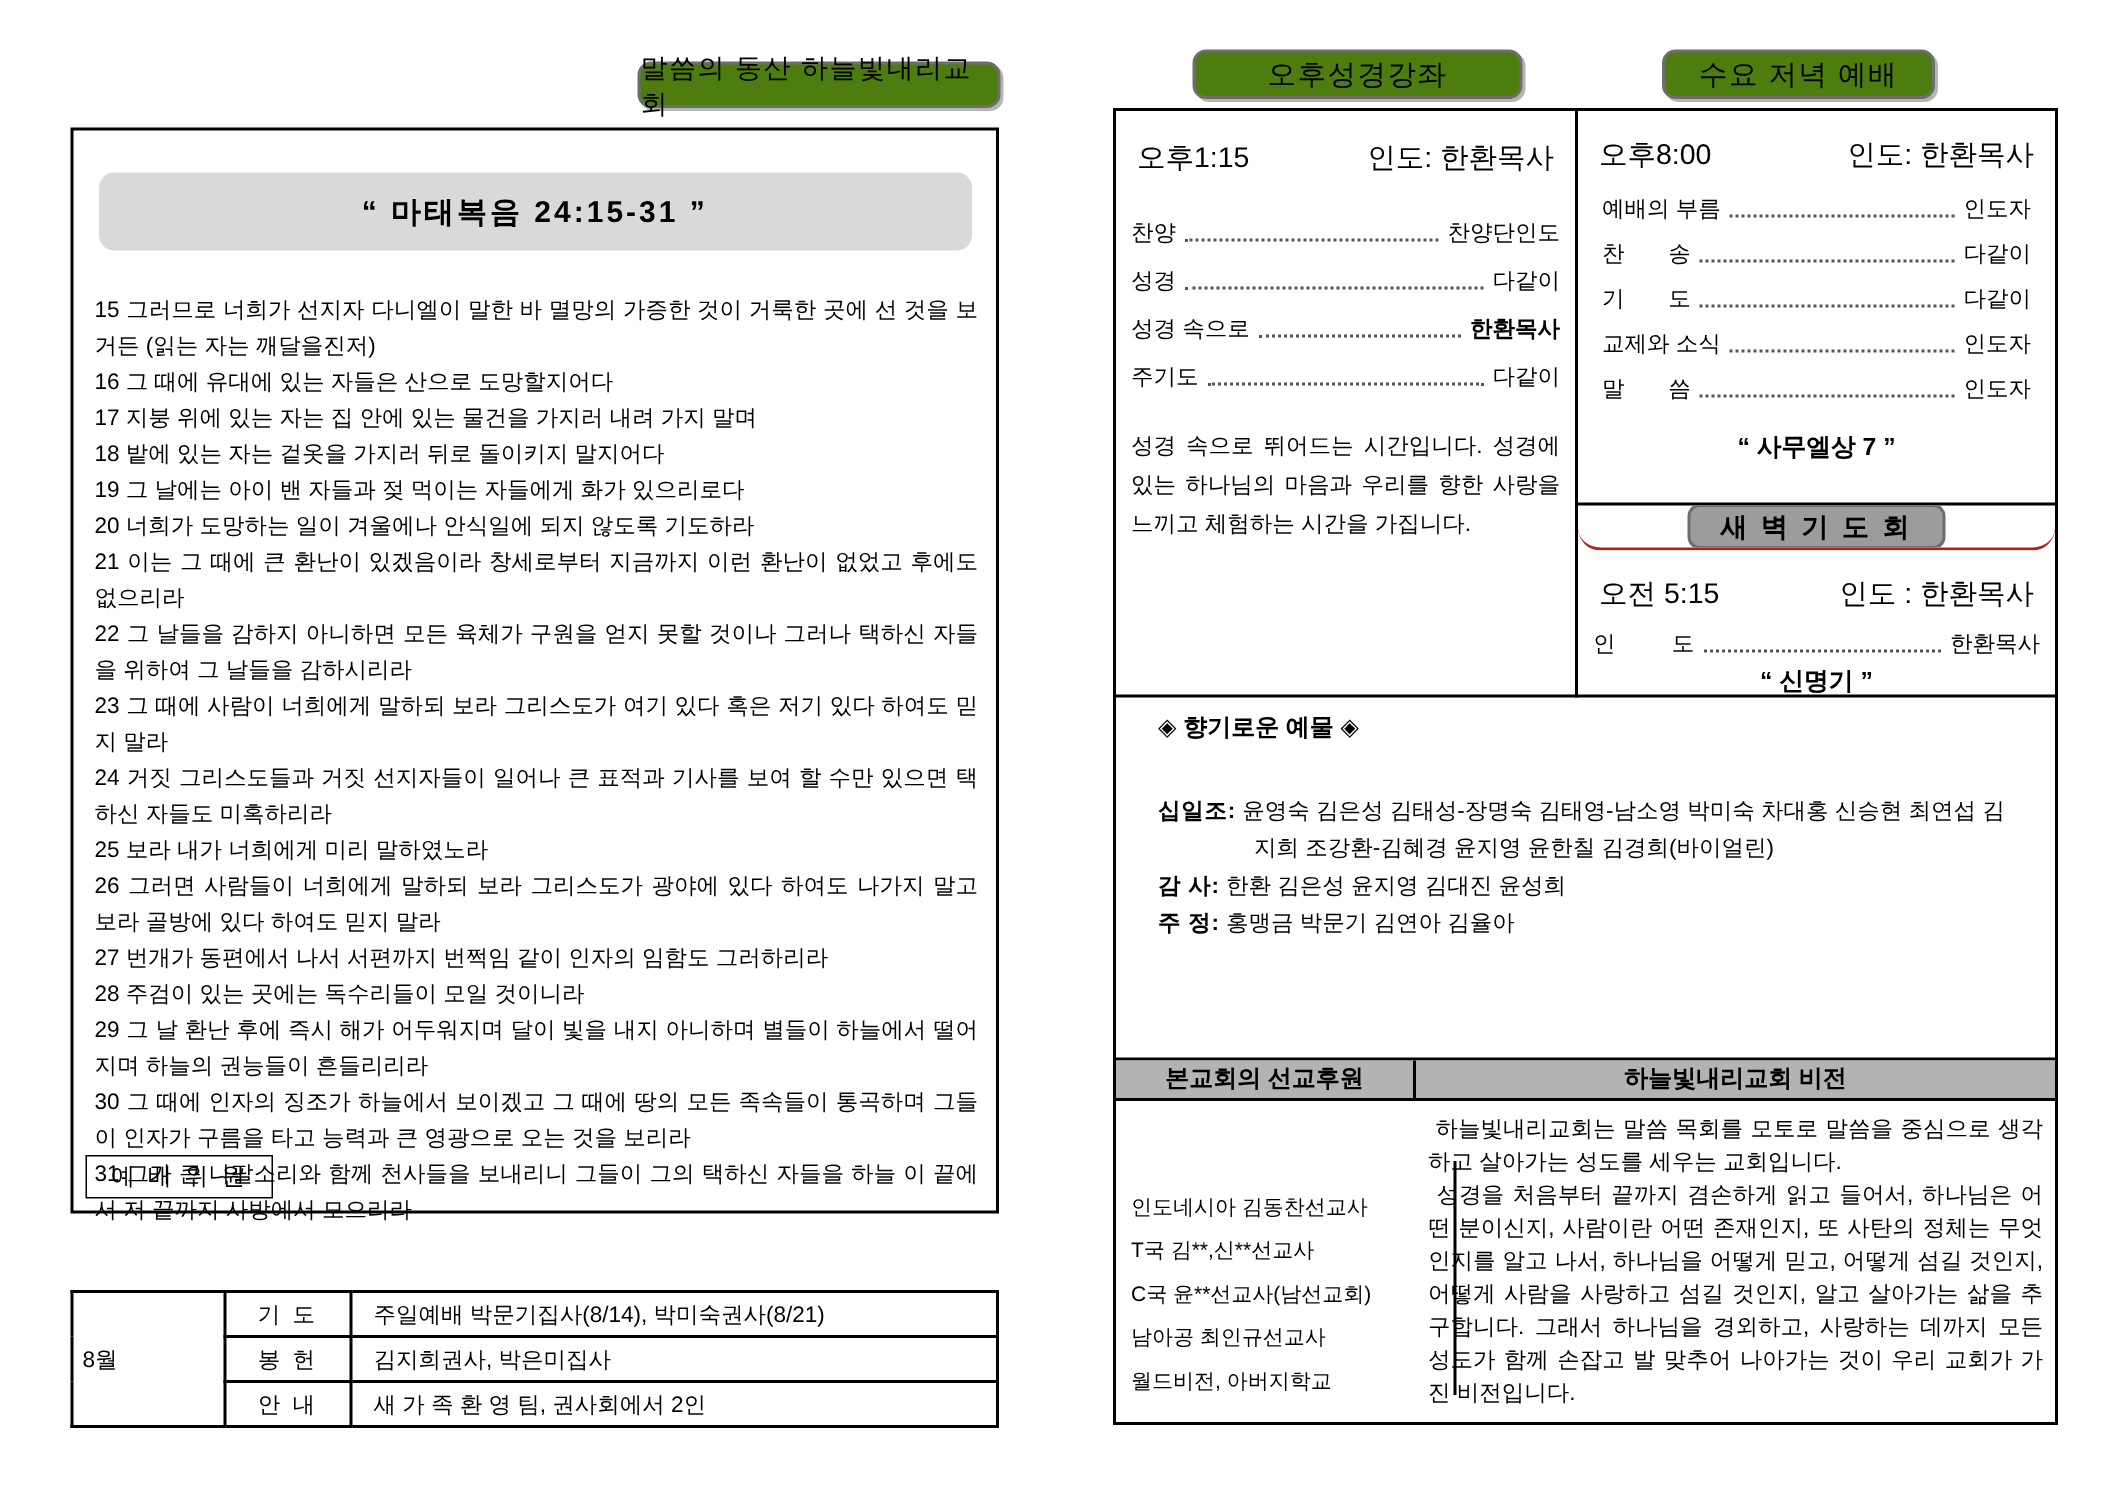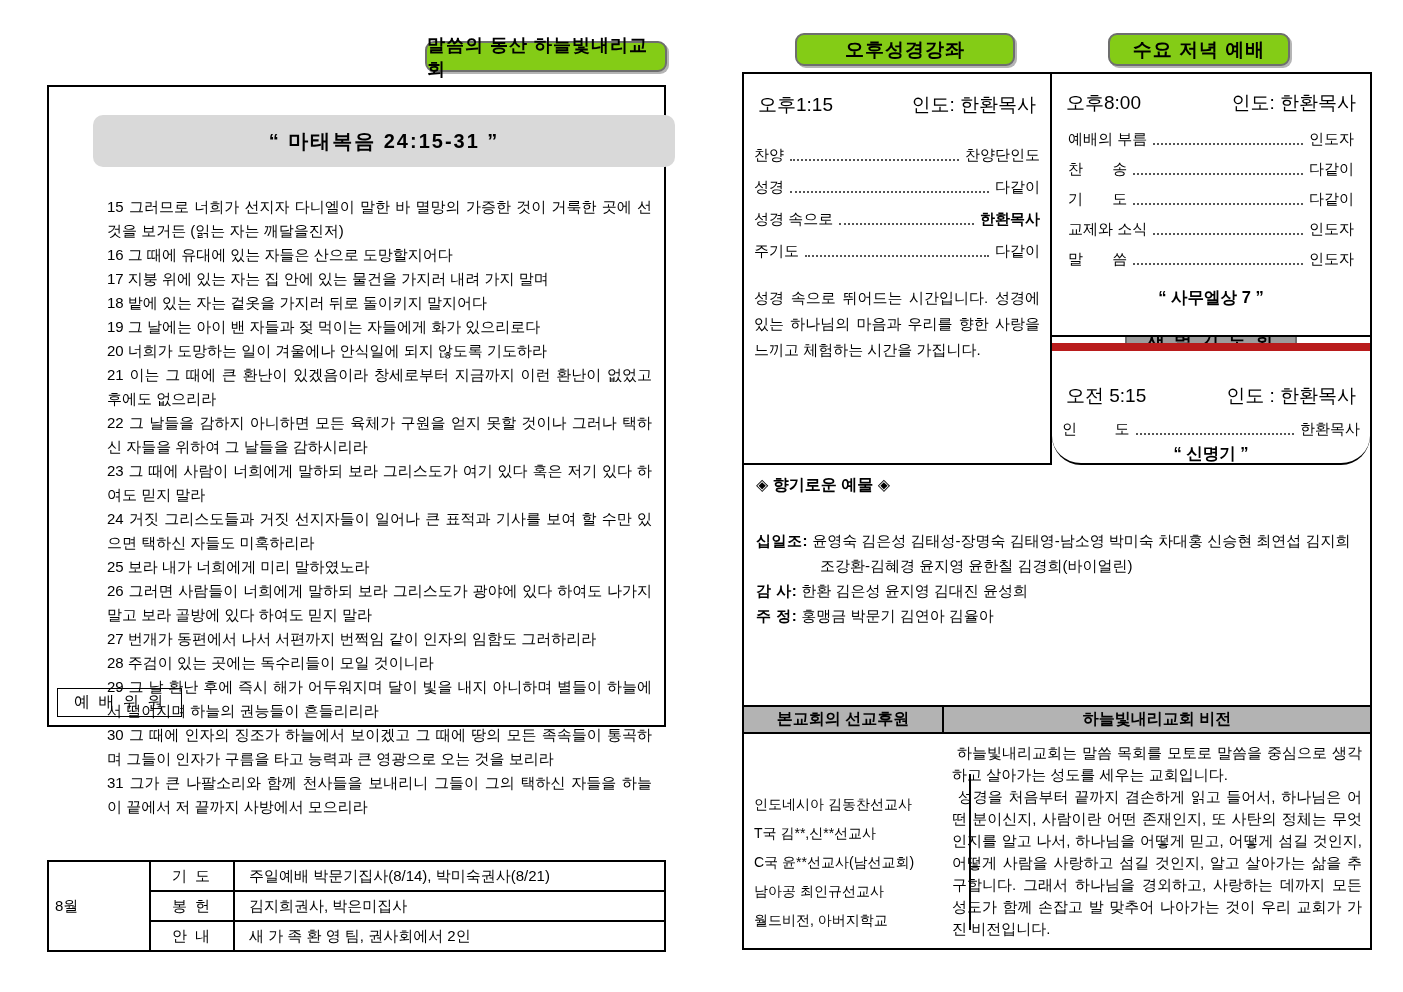--- a/index.html
+++ b/index.html
@@ -2,34 +2,33 @@
 <html><head>
 <meta charset="utf-8">
 <style>
   * { margin:0; padding:0; box-sizing:border-box; }
   html,body { background:#fff; }
   body { font-family:"Liberation Sans","DejaVu Sans",sans-serif; color:#000; }
   .canvas { position:relative; width:1403px; height:992px; background:#ffffff; overflow:hidden; }
 
   
   .gray-tab {
-    position:absolute; background:#84cc16; border:2px solid #6e6e6e;
+    position:absolute; background:#4d7c0f; border:2px solid #6e6e6e;
     border-radius:9px; box-shadow:2px 2px 0 #b5b5b5;
     display:flex; align-items:center; justify-content:center;
-    font-weight:bold; font-size:19px; letter-spacing:1px;
+    font-weight:normal; font-size:19px; letter-spacing:1px;
   }
   #masthead   { left:425px; top:41px;  width:242px; height:31px; font-size:18px; }
   #hdr-afternoon { left:795px; top:33px; width:220px; height:33px; }
   #hdr-wed    { left:1108px; top:33px; width:182px; height:33px; }
 
   
   .page-left {
-    position:absolute; left:47px; top:85px; width:619px; height:642px;
+    position:absolute; left:47px; top:85px; width:619px; height:724px;
     border:2px solid #000;
-    padding-left:44px;
   }
   .scripture-title {
     margin:28px auto 0; width:582px; height:52px; background:#d9d9d9;
     border-radius:10px; display:flex; align-items:center; justify-content:center;
     font-weight:bold; font-size:20px; letter-spacing:2px;
   }
   .verses { margin:28px 12px 0 14px; font-size:15px; line-height:24px; text-align:justify; }
   .verses p { margin:0; }
   .committee-label {
     position:absolute; left:8px; bottom:8px; border:1px solid #000;
@@ -47,27 +46,27 @@
   .committee-table td.val { text-align:left; padding-left:14px; }
 
   
   .page-right {
     position:absolute; left:742px; top:72px; width:630px; height:878px;
     border:2px solid #000;
   }
   .cell { position:absolute; overflow:hidden; }
   .cell-afternoon { left:0; top:0; width:308px; height:391px; border-right:2px solid #000; border-bottom:2px solid #000; padding:10px 10px 0; }
   .cell-wed       { left:308px; top:0; right:0; height:263px; border-bottom:2px solid #000; padding:8px 10px 0; }
-  .cell-dawn-hdr  { left:308px; top:263px; right:0; height:14px; border-bottom:8px solid #b91c1c; display:flex; align-items:center; justify-content:center; }
+  .cell-dawn-hdr  { left:308px; top:263px; right:0; height:30px; border-bottom:2px solid #b91c1c; display:flex; align-items:center; justify-content:center;border-radius:15px; }
   .dawn-box {
     background:#9c9c9c; border:2px solid #6e6e6e; border-radius:8px;
     padding:1px 20px; font-weight:bold; font-size:18px; letter-spacing:2px;
   }
-  .cell-dawn      { left:308px; top:293px; right:0; height:98px; border-bottom:2px solid #000; padding:8px 10px 0;border-radius:29px; }
-  .cell-offerings { left:0; top:391px; right:0; height:242px; border-bottom:2px solid #000; padding:10px 12px 0; }
+  .cell-dawn      { left:308px; top:293px; right:0; height:98px; border-bottom:2px solid #000; padding:8px 10px 0; }
+  .cell-offerings { left:0; top:391px; right:0; height:242px; border-bottom:2px solid #000; padding:10px 28px 0; }
   .cell-mission-hdr { left:0; top:633px; width:200px; height:27px; background:#b3b3b3; border-right:2px solid #000; border-bottom:2px solid #000;
     display:flex; align-items:center; justify-content:center; font-weight:bold; font-size:16px; }
   .cell-vision-hdr  { left:200px; top:633px; right:0; height:27px; background:#b3b3b3; border-bottom:2px solid #000;
     display:flex; align-items:center; justify-content:center; font-weight:bold; font-size:16px; }
   .cell-mission { left:0; top:660px; width:227px; bottom:18px; border-right:2px solid #000; padding:16px 4px 0 10px;margin-top:40px; }
   .cell-mission div { font-size:14px; line-height:29px; white-space:nowrap; }
   .cell-vision  { left:200px; top:660px; right:0; bottom:0; padding:8px 8px 0 8px; }
   .cell-vision p { font-size:15px; line-height:22px; text-align:justify; white-space:pre-wrap; }
 
   

